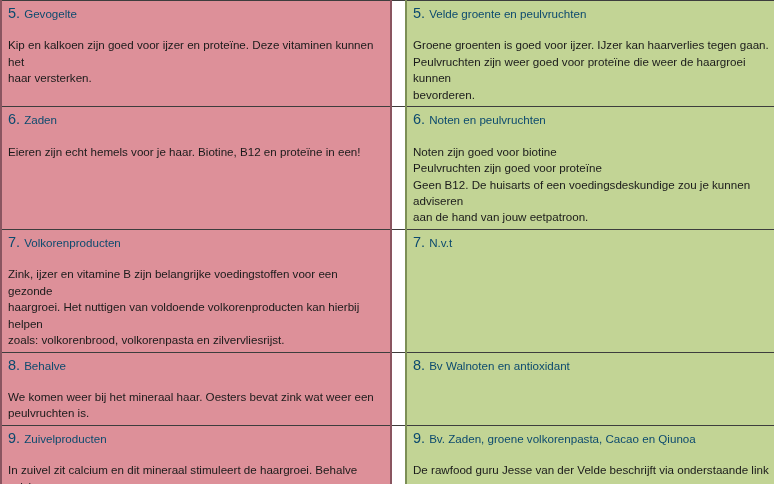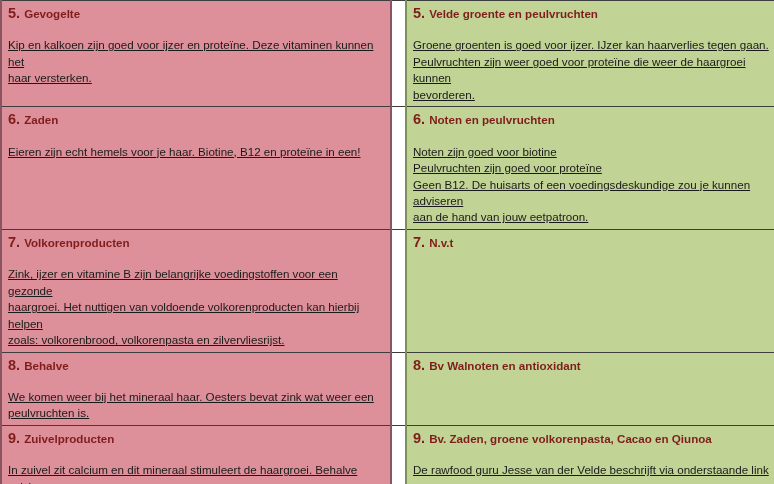--- a/index.html
+++ b/index.html
@@ -54,43 +54,41 @@
   td.col-right {
     width: 378px;
     background: #c2d495;
     border-left: 2px solid #7c8f56;
     border-right: none;
   }
 
   .cell-head {
     margin: 0;
     line-height: 1.15;
-    color: #7f1d1d;
+    color: #0c4a6e;
     white-space: nowrap;
-    font-weight: bold;
   }
   .cell-head .num {
     font-size: 14.5px;
   }
   .cell-head .ttl {
     font-size: 11.6px;
   }
 
   .cell-body {
     margin: 0;
     font-size: 11.6px;
     line-height: 1.42;
     color: #1a1a1a;
   }
   .spacer-line {
     height: 15px;
   }
   .cell-body .ln {
     display: block;
-    text-decoration: underline;
   }
 
   .bottom-strip {
     width: 774px;
     height: 16px;
     background: #ffffff;
   }
 </style>
 </head>
 <body>

